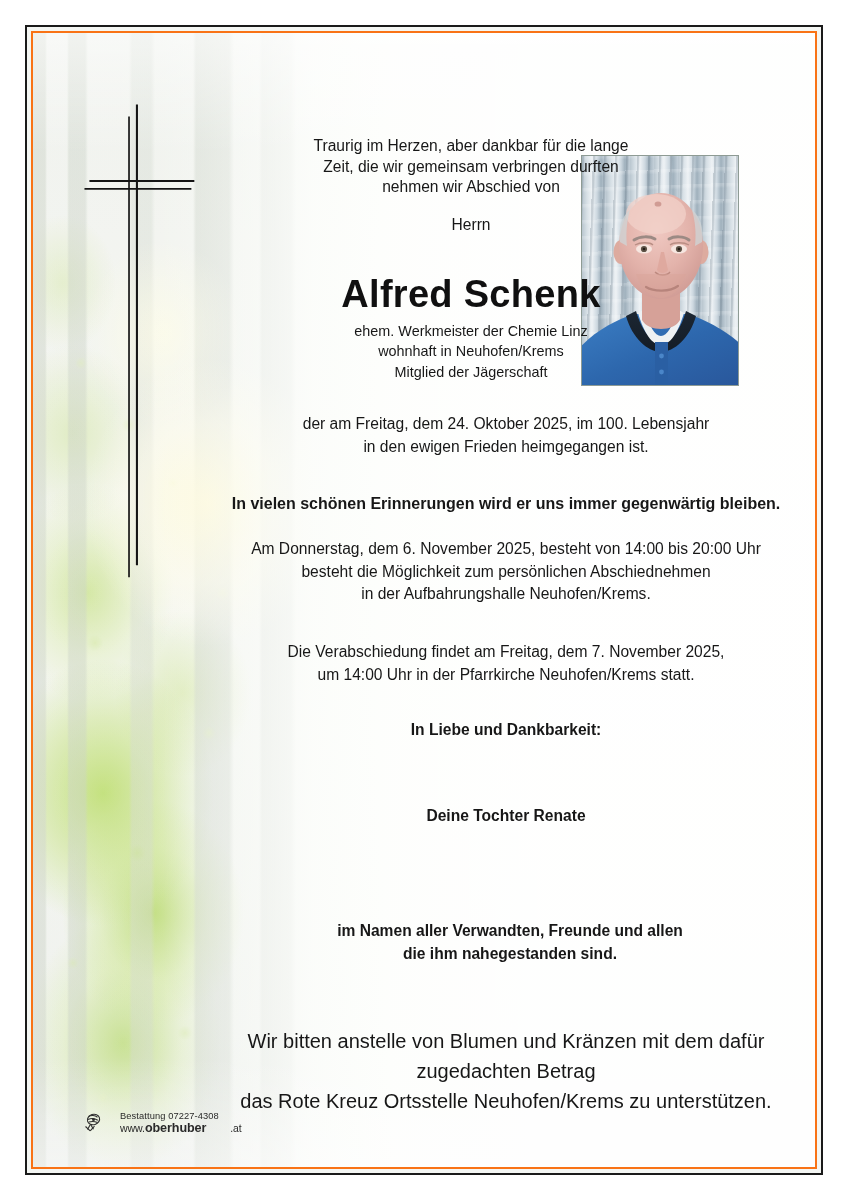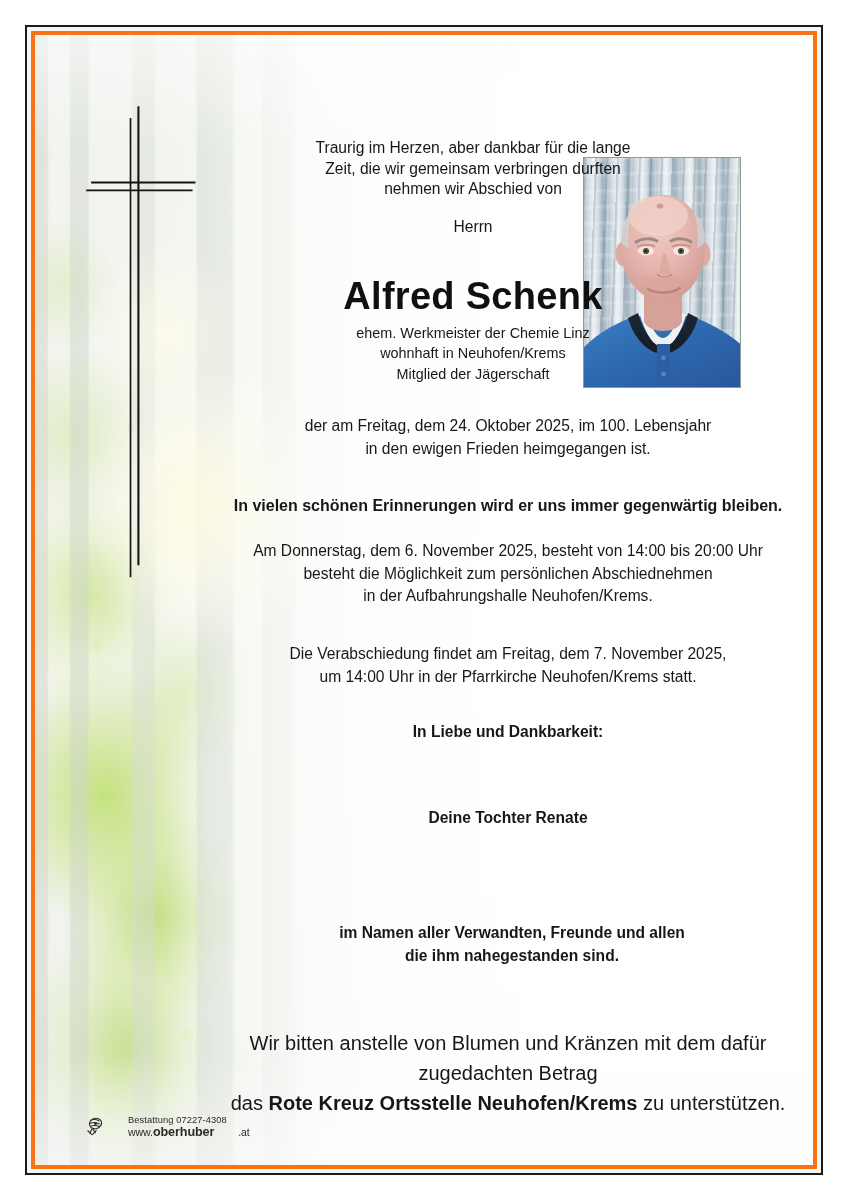--- a/index.html
+++ b/index.html
@@ -35,21 +35,21 @@
     box-sizing: border-box;
     background: #f4f6f3;
   }
   
   .frame-inner {
     position: absolute;
     left: 4px;
     top: 4px;
     right: 4px;
     bottom: 4px;
-    border: 4px solid #f97316;
+    border: 2px solid #f97316;
     box-sizing: border-box;
     overflow: hidden;
     background: #fbfcfa;
   }
 
   
   .bg-forest {
     position: absolute;
     inset: 0;
     overflow: hidden;
@@ -250,21 +250,21 @@
     font-weight: bold;
     line-height: 1.45;
   }
   .donation {
     position: absolute;
     top: 993px;
     left: 0; width: 590px;
     font-size: 20px;
     line-height: 1.5;
   }
-  .donation b { font-weight: bold; }
+  .donation b { font-weight: normal; }
 
   
   .photo-wrap {
     position: absolute;
     left: 548px;
     top: 122px;
     width: 158px;
     height: 231px;
     border: 1px solid #8e9b94;
     box-sizing: border-box;
@@ -293,24 +293,24 @@
         rgba(255,255,255,0) 3px, rgba(255,255,255,0) 11px),
       repeating-linear-gradient(178deg,
         rgba(255,255,255,0.35) 0px, rgba(255,255,255,0.35) 2px,
         rgba(255,255,255,0) 5px, rgba(255,255,255,0) 16px);
   }
 
   
   .footer {
     position: absolute;
     left: 48px;
-    bottom: 26px;
+    bottom: 32px;
     display: flex;
     align-items: center;
-    gap: 21px;
+    gap: 15px;
   }
   .footer-logo {
     width: 24px; height: 24px;
     flex: 0 0 24px;
   }
   .footer-text {
     line-height: 1.12;
     color: #2a2a2a;
   }
   .footer-line1 {

